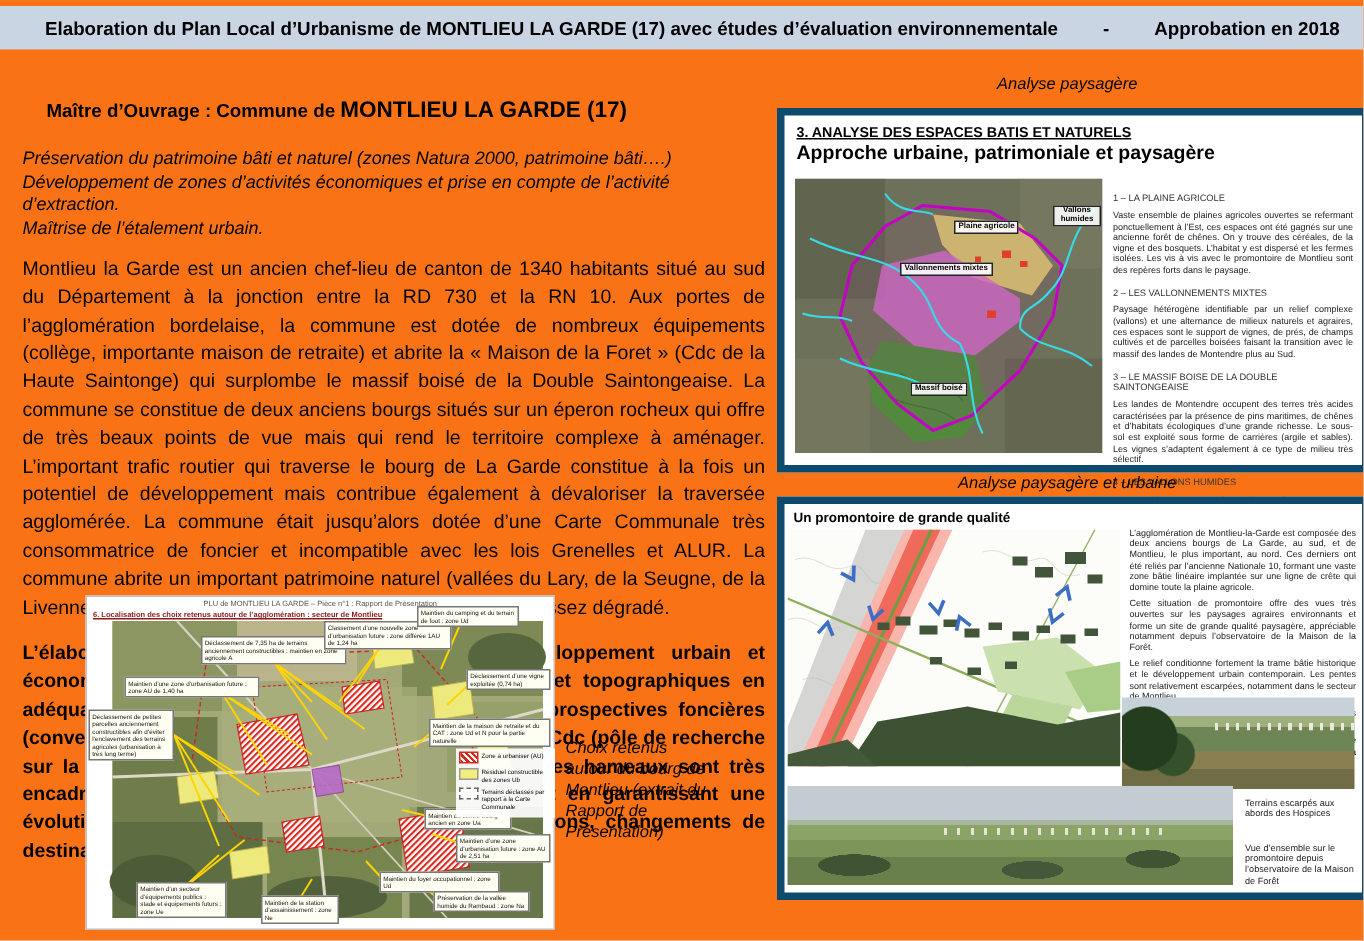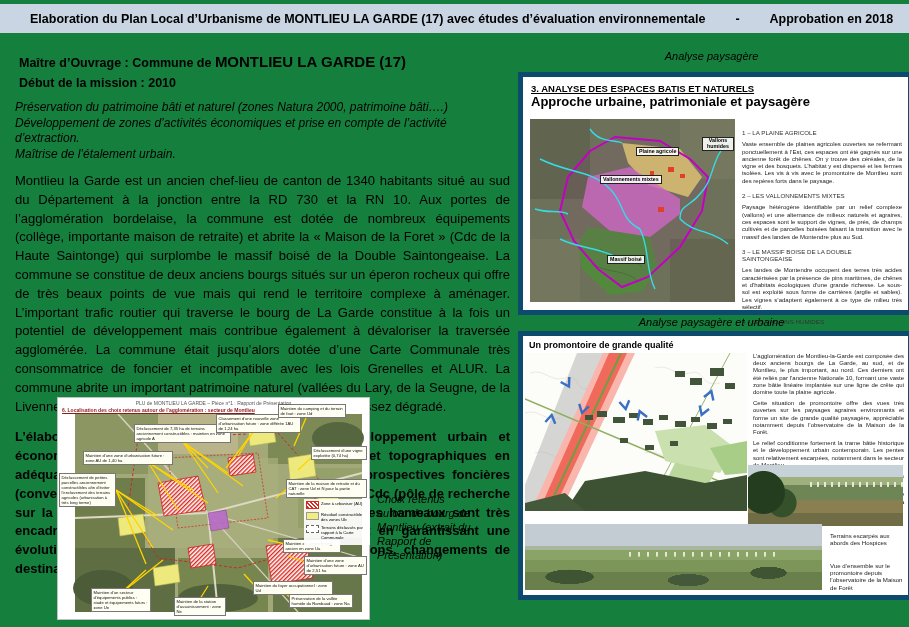--- a/index.html
+++ b/index.html
@@ -1,25 +1,25 @@
 <!DOCTYPE html>
 <html><head>
 <meta charset="utf-8">
 <style>
   html,body{margin:0;padding:0;background:#e8e8e8;}
-  .page{position:relative;width:909px;height:627px;background:#15803d;overflow:hidden;
+  .page{position:relative;width:909px;height:627px;background:#f97316;overflow:hidden;
         font-family:"Liberation Sans",sans-serif;color:#000;}
   
   .topbar{position:absolute;left:0;top:4px;width:909px;height:29px;background:#c9d5e3;
           display:flex;align-items:center;box-sizing:border-box;padding-left:30px;
           font-weight:bold;font-size:12.5px;}
   .topbar .sep{margin:0 30px;}
   
   .left-col{position:absolute;left:15px;top:50px;width:495px;}
-  .meta p{margin:4px;font-weight:bold;font-size:12.5px;line-height:16px;}
+  .meta p{margin:16px;font-weight:bold;font-size:12.5px;line-height:16px;}
   .meta .big{font-size:15px;}
   .objectives{margin-top:9px;font-style:italic;font-size:12px;line-height:15.5px;}
   .objectives p{margin:0;}
   .desc{margin:10px 0 0;font-size:13px;line-height:18.8px;text-align:justify;}
   .desc.bold{font-weight:bold;margin-top:12px;}
   
   .figure-wrap{position:absolute;left:57px;top:397px;width:311px;height:221px;
                border:1px solid #c0c0c0;background:#fff;}
   .fig-title{position:absolute;top:2px;left:0;width:100%;text-align:center;
              font-size:5px;color:#555;z-index:4;}
@@ -86,21 +86,20 @@
 
   <header class="topbar">
     <span>Elaboration du Plan Local d’Urbanisme de MONTLIEU LA GARDE (17) avec études d’évaluation environnementale</span>
     <span class="sep">-</span>
     <span>Approbation en 2018</span>
   </header>
 
   <section class="left-col">
     <div class="meta">
       <p><span>Maître d’Ouvrage : Commune de </span><span class="big">MONTLIEU LA GARDE (17)</span></p>
-      <p>Début de la mission : 2010</p>
     </div>
     <div class="objectives">
       <p>Préservation du patrimoine bâti et naturel (zones Natura 2000, patrimoine bâti….)</p>
       <p>Développement de zones d’activités économiques et prise en compte de l’activité d’extraction.</p>
       <p>Maîtrise de l’étalement urbain.</p>
     </div>
     <p class="desc">Montlieu la Garde est un ancien chef-lieu de canton de 1340 habitants situé au sud du Département à la jonction entre la RD 730 et la RN 10. Aux portes de l’agglomération bordelaise, la commune est dotée de nombreux équipements (collège, importante maison de retraite) et abrite la « Maison de la Foret » (Cdc de la Haute Saintonge) qui surplombe le massif boisé de la Double Saintongeaise. La commune se constitue de deux anciens bourgs situés sur un éperon rocheux qui offre de très beaux points de vue mais qui rend le territoire complexe à aménager. L’important trafic routier qui traverse le bourg de La Garde constitue à la fois un potentiel de développement mais contribue également à dévaloriser la traversée agglomérée. La commune était jusqu’alors dotée d’une Carte Communale très consommatrice de foncier et incompatible avec les lois Grenelles et ALUR. La commune abrite un important patrimoine naturel (vallées du Lary, de la Seugne, de la Livenne, massifs boisés…) et un beau patrimoine bâti rural assez dégradé.</p>
     <p class="desc bold">L’élaboration du PLU permet de planifier un développement urbain et économique cohérent avec les contraintes foncières et topographiques en adéquation avec la mise en place de démarches de prospectives foncières (convention avec l’EPF, ZAD) et les projets portés par la Cdc (pôle de recherche sur la filière bois). Les capacités de développement des hameaux sont très encadrées compte tenu du risque feux de forêt, tout en garantissant une évolution du bâti rural vacant ou dégradé (réhabilitations, changements de destination).</p>
   </section>
 

